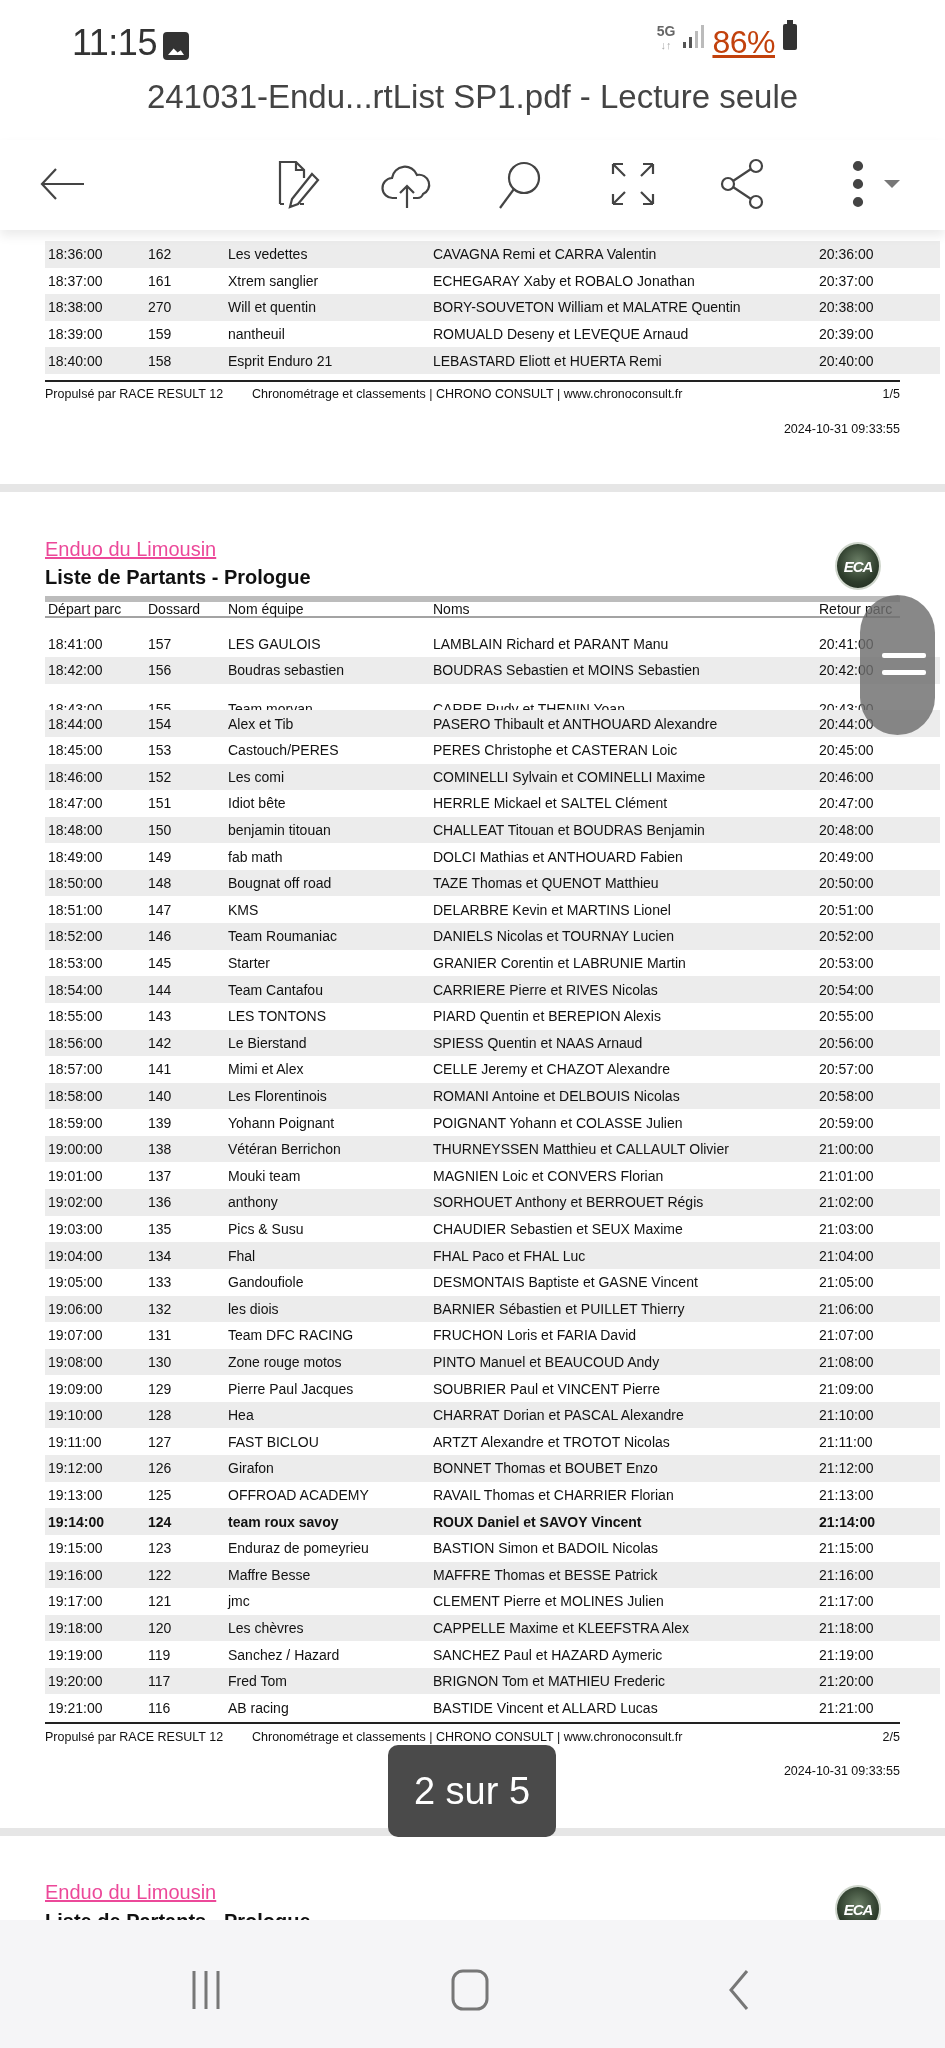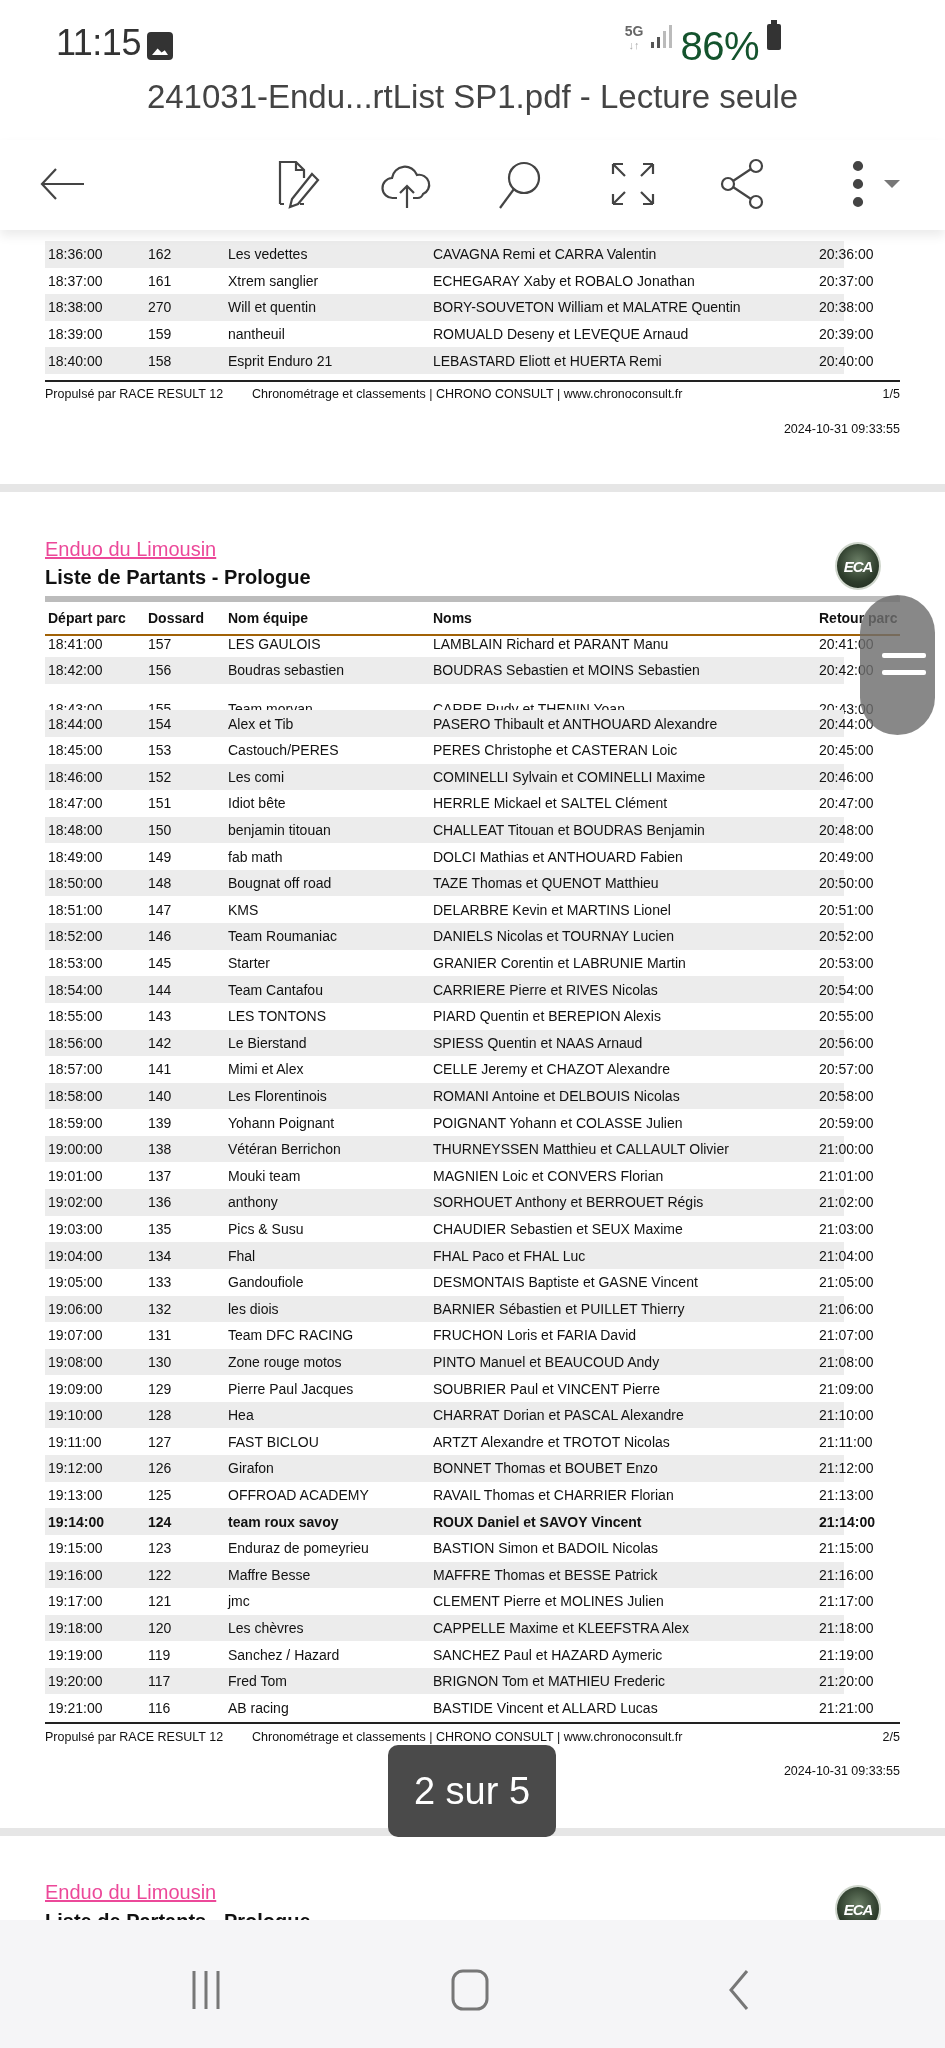--- a/index.html
+++ b/index.html
@@ -1,63 +1,63 @@
 <!DOCTYPE html>
 <html><head>
 <meta charset="utf-8">
 <style>
   * { box-sizing: border-box; margin: 0; padding: 0; }
   html, body { width: 945px; height: 2048px; overflow: hidden; background: #ffffff; }
   body { font-family: "Liberation Sans", sans-serif; color: #111; position: relative; }
 
   
-  .statusbar { position: absolute; left: 0; top: 0; width: 837px; height: 80px; background: #fff; }
+  .statusbar { position: absolute; left: 16px; top: 0; width: 837px; height: 80px; background: #fff; }
   .sb-time { position: absolute; left: 56px; top: 22px; font-size: 36px; color: #333; letter-spacing: -0.5px; }
   .sb-imgicon { position: absolute; left: 147px; top: 32px; width: 26px; height: 28px; border: 3px solid #333; border-radius: 4px; background: #333; }
   .sb-imgicon::after { content: ""; position: absolute; left: 2px; bottom: 2px; width: 16px; height: 8px; background: #fff; clip-path: polygon(0 100%, 35% 20%, 60% 70%, 80% 40%, 100% 100%); }
   .sb-right { position: absolute; right: 56px; top: 24px; display: flex; align-items: flex-start; gap: 8px; }
   .sb-5g { font-size: 14px; color: #666; line-height: 14px; text-align: center; font-weight: bold; }
   .sb-5g small { display: block; font-size: 11px; color: #aaa; font-weight: normal; }
   .sb-signal { display: flex; align-items: flex-end; gap: 3px; height: 24px; }
   .sb-signal span { display: block; width: 3px; background: #555; }
-  .sb-battery-pct { font-size: 40px; color: #14532d; letter-spacing: -0.5px; }
+  .sb-battery-pct { font-size: 32px; color: #c2410c; letter-spacing: -0.5px; text-decoration: underline; }
   .sb-battery { width: 14px; height: 26px; background: #333; border-radius: 2px; position: relative; }
   .sb-battery::before { content: ""; position: absolute; top: -4px; left: 4px; width: 6px; height: 4px; background: #333; }
 
   
   .titlebar { position: absolute; left: 0; top: 78px; width: 945px; height: 40px; text-align: center; font-size: 33px; color: #444; }
 
   
   .toolbar { position: absolute; left: 0; top: 140px; width: 945px; height: 90px; background: #fff; box-shadow: 0 6px 10px rgba(0,0,0,0.08); z-index: 5; }
   .tb-btn { position: absolute; top: 14px; width: 60px; height: 60px; display: flex; align-items: center; justify-content: center; }
   .tb-btn svg { width: 56px; height: 56px; stroke: #444; fill: none; stroke-width: 2.2; }
 
   
   .doc { position: absolute; left: 0; top: 240px; width: 945px; height: 1680px; overflow: hidden; background: #fff; }
   .page-sep { position: absolute; left: 0; width: 945px; height: 8px; background: #e6e6e6; }
 
-  .row { position: absolute; left: 45px; width: 799px; height: 26.6px; font-size: 14px; color: #111; display: flex; align-items: center; }
+  .row { position: absolute; left: 45px; width: 895px; height: 26.6px; font-size: 14px; color: #111; display: flex; align-items: center; }
   .row.alt { background: #ececec; }
   .c1 { position: absolute; left: 3px; }
   .c2 { position: absolute; left: 103px; }
   .c3 { position: absolute; left: 183px; }
   .c4 { position: absolute; left: 388px; }
   .c5 { position: absolute; left: 774px; }
 
   .rule { position: absolute; left: 45px; width: 855px; height: 2px; background: #222; }
   .footer-row { position: absolute; left: 45px; width: 855px; font-size: 12.5px; color: #111; }
   .footer-row .f1 { position: absolute; left: 0; }
   .footer-row .f2 { position: absolute; left: 207px; }
   .footer-row .f3 { position: absolute; right: 0; }
   .printdate { position: absolute; right: 45px; font-size: 12.5px; color: #111; }
 
   .event-title { position: absolute; left: 45px; font-size: 20px; text-decoration: underline; color: #ec4899; }
   .list-title { position: absolute; left: 45px; font-size: 20px; font-weight: bold; color: #111; }
   .thick-rule { position: absolute; left: 45px; width: 855px; height: 6px; background: #bcbcbc; }
-  .header-row { position: absolute; left: 45px; width: 855px; height: 34px; font-size: 14px; font-weight: bold; border-bottom: 2px solid #a16207; display: flex; align-items: center; }
+  .header-row { position: absolute; left: 45px; width: 855px; height: 16px; font-size: 14px; font-weight: normal; border-bottom: 2px solid #a3a3a3; display: flex; align-items: center; }
 
   .eca-logo { position: absolute; width: 46px; height: 48px; border-radius: 50%; background: radial-gradient(circle at 50% 40%, #6b7f66 0%, #2e3d2c 60%, #1d271c 100%); border: 2px solid #cfd6cc; display: flex; align-items: center; justify-content: center; color: #fff; font-weight: bold; font-size: 15px; font-style: italic; letter-spacing: -1px; }
 
   
   .scroll-handle { position: absolute; left: 860px; top: 595px; width: 75px; height: 140px; border-radius: 38px; background: rgba(110,110,110,0.82); z-index: 6; }
   .scroll-handle span { position: absolute; left: 22px; width: 44px; height: 5px; background: #fff; border-radius: 2px; }
 
   
   .page-indicator { position: absolute; left: 388px; top: 1745px; width: 168px; height: 92px; background: #4a4a4a; border-radius: 10px; color: #fff; font-size: 38px; display: flex; align-items: center; justify-content: center; z-index: 6; }
 

